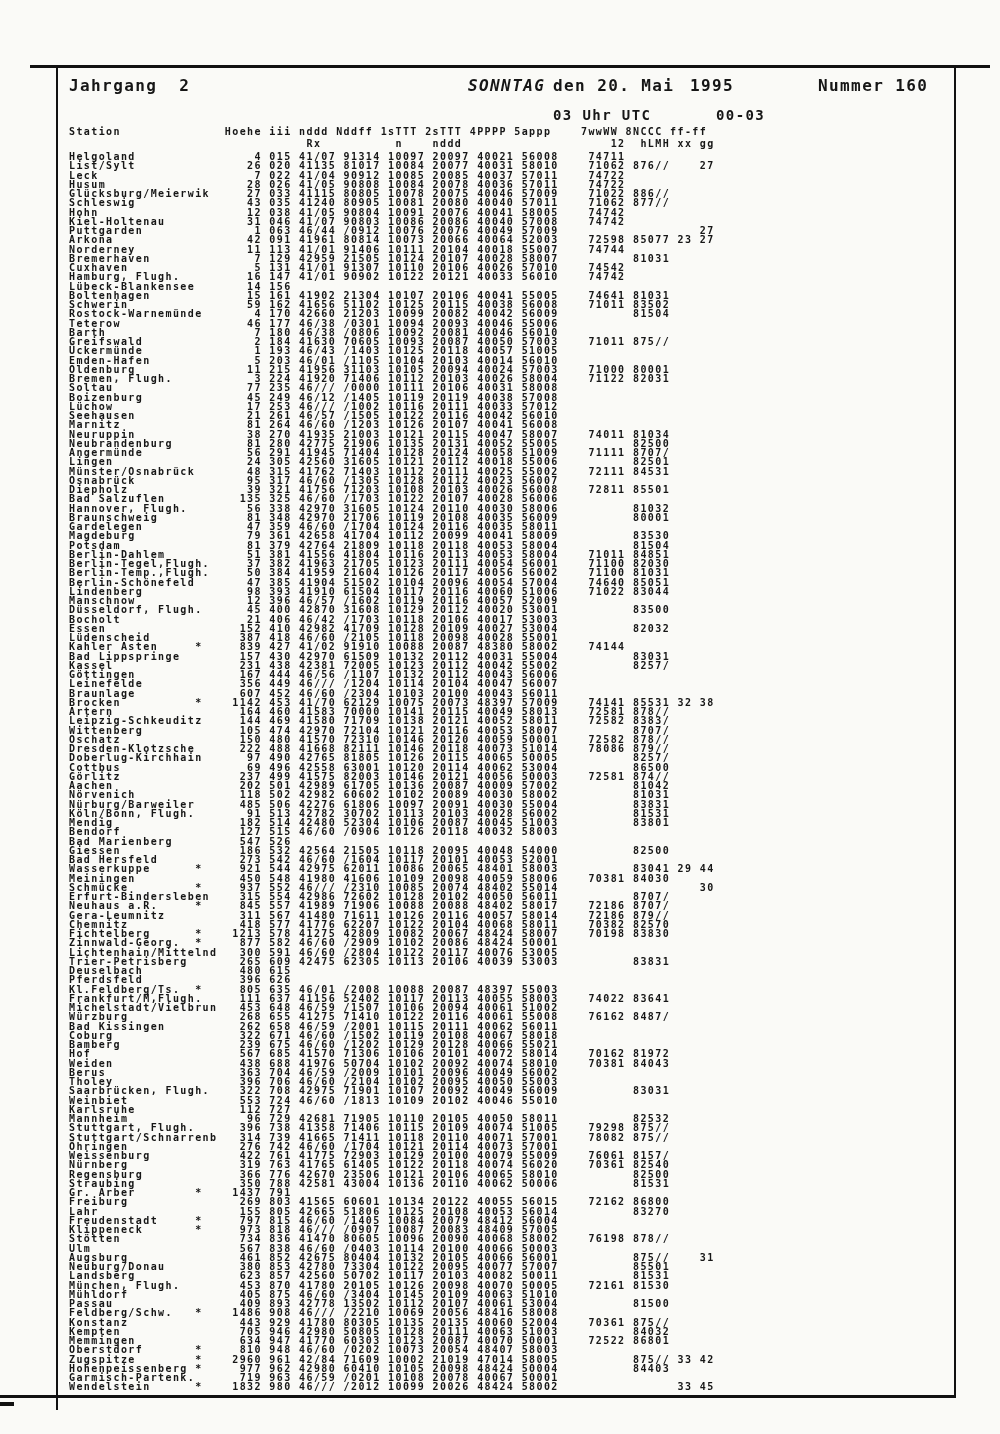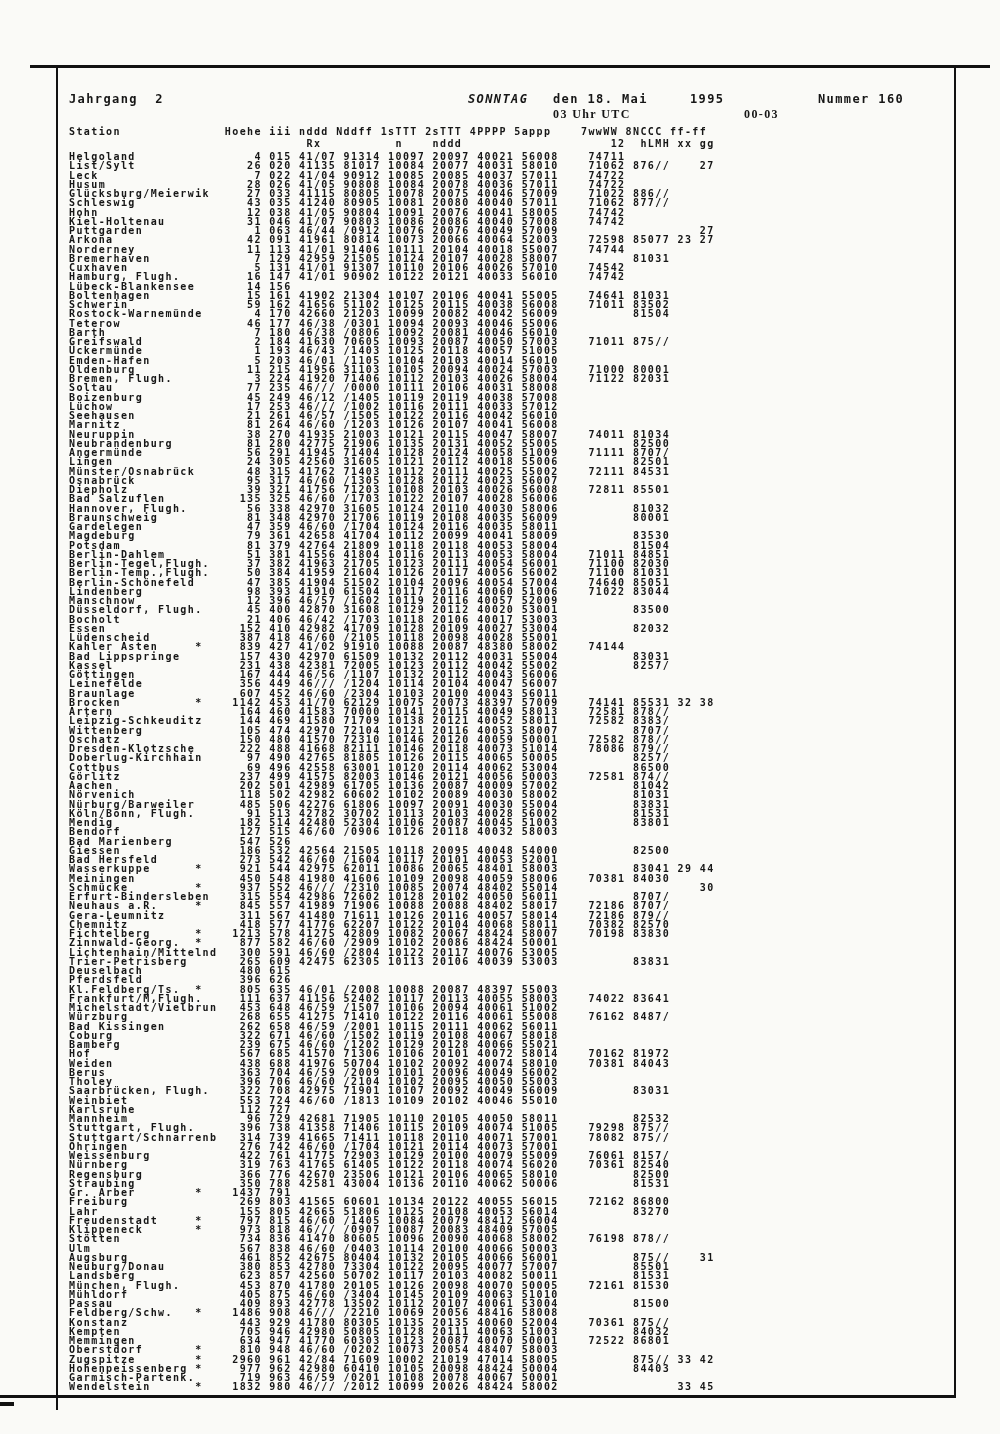--- a/index.html
+++ b/index.html
@@ -6,22 +6,22 @@
   .page{
     position:relative;
     width:1000px;height:1434px;
     background:#fafaf7;
     font-family:"DejaVu Sans Mono", monospace;
     font-weight:bold;
     color:#161616;
     overflow:hidden;
   }
   .rule{position:absolute;background:#111;}
-  .meta{position:absolute;top:76px;font-size:12px;letter-spacing:1.4px;white-space:pre;margin-top:16px;}
-  .meta2{position:absolute;top:107px;font-size:12px;letter-spacing:1.4px;white-space:pre;font-family:Liberation Serif, serif;}
+  .meta{position:absolute;top:76px;font-size:16px;letter-spacing:1.4px;white-space:pre;}
+  .meta2{position:absolute;top:107px;font-size:14px;letter-spacing:1.4px;white-space:pre;}
   .colhead{
     position:absolute;left:69px;top:126px;
     font-size:10px;letter-spacing:1.4px;line-height:11.5px;
     white-space:pre;margin:0;
   }
   .table{
     position:absolute;left:69px;top:152px;
     font-size:10px;letter-spacing:1.4px;line-height:9.25px;
     white-space:pre;margin:0;
   }
@@ -33,25 +33,25 @@
 <div class="page">
 
   <div class="rule" style="left:30px;top:65px;width:960px;height:3px;"></div>
   <div class="rule" style="left:56px;top:65px;width:2px;height:1345px;"></div>
   <div class="rule" style="left:954px;top:65px;width:2px;height:1333px;"></div>
   <div class="rule" style="left:0px;top:1395px;width:956px;height:3px;"></div>
   <div class="rule" style="left:0px;top:1402px;width:14px;height:4px;"></div>
 
   <span class="meta" style="left:69px;">Jahrgang  2</span>
   <span class="meta" style="left:468px;font-style:italic;">SONNTAG</span>
-  <span class="meta" style="left:553px;">den 18. Mai</span>
+  <span class="meta" style="left:553px;">den 20. Mai</span>
   <span class="meta" style="left:690px;">1995</span>
   <span class="meta" style="left:818px;">Nummer 160</span>
 
   <span class="meta2" style="left:553px;">03 Uhr UTC</span>
-  <span class="meta2" style="left:744px;">00-03</span>
+  <span class="meta2" style="left:716px;">00-03</span>
 
   <pre class="colhead"><span id="colhead-line1">Station              Hoehe iii nddd Nddff 1sTTT 2sTTT 4PPPP 5appp    7wwWW 8NCCC ff-ff</span>
 <span id="colhead-line2">                                Rx          n    nddd                    12  hLMH xx gg</span></pre>
 
   <pre class="table" id="station-table"><div class="row">Helgoland                4 015 41/07 91314 10097 20097 40021 56008    74711            </div><div class="row">List/Sylt               26 020 41135 81017 10084 20077 40031 58010    71062 876//    27</div><div class="row">Leck                     7 022 41/04 90912 10085 20085 40037 57011    74722            </div><div class="row">Husum                   28 026 41/05 90808 10084 20078 40036 57011    74722            </div><div class="row">Glücksburg/Meierwik     27 033 41115 80805 10078 20075 40046 57009    71022 886//      </div><div class="row">Schleswig               43 035 41240 80905 10081 20080 40040 57011    71062 877//      </div><div class="row">Hohn                    12 038 41/05 90804 10091 20076 40041 58005    74742            </div><div class="row">Kiel-Holtenau           31 046 41/07 90803 10086 20086 40040 57008    74742            </div><div class="row">Puttgarden               1 063 46/44 /0912 10076 20076 40049 57009                   27</div><div class="row">Arkona                  42 091 41961 80814 10073 20066 40064 52003    72598 85077 23 27</div><div class="row">Norderney               11 113 41/01 91406 10111 20104 40018 55007    74744            </div><div class="row">Bremerhaven              7 129 42959 21505 10124 20107 40028 58007          81031      </div><div class="row">Cuxhaven                 5 131 41/01 91307 10110 20106 40026 57010    74542            </div><div class="row">Hamburg, Flugh.         16 147 41/01 90902 10122 20121 40033 56010    74742            </div><div class="row">Lübeck-Blankensee       14 156                                                         </div><div class="row">Boltenhagen             15 161 41902 21304 10107 20106 40041 55005    74641 81031      </div><div class="row">Schwerin                59 162 41656 51102 10125 20115 40038 56008    71011 83502      </div><div class="row">Rostock-Warnemünde       4 170 42660 21203 10099 20082 40042 56009          81504      </div><div class="row">Teterow                 46 177 46/38 /0301 10094 20093 40046 55006                     </div><div class="row">Barth                    7 180 46/38 /0806 10092 20081 40046 56010                     </div><div class="row">Greifswald               2 184 41630 70605 10093 20087 40050 57003    71011 875//      </div><div class="row">Ückermünde               1 193 46/43 /1403 10125 20118 40057 51005                     </div><div class="row">Emden-Hafen              5 203 46/01 /1105 10104 20103 40014 56010                     </div><div class="row">Oldenburg               11 215 41956 31103 10105 20094 40024 57003    71000 80001      </div><div class="row">Bremen, Flugh.           3 224 41920 71406 10112 20103 40026 58004    71122 82031      </div><div class="row">Soltau                  77 235 46/// /0000 10111 20106 40031 58008                     </div><div class="row">Boizenburg              45 249 46/12 /1405 10119 20119 40038 57008                     </div><div class="row">Lüchow                  17 253 46/// /1002 10116 20111 40033 57012                     </div><div class="row">Seehausen               21 261 46/57 /1505 10122 20116 40042 56010                     </div><div class="row">Marnitz                 81 264 46/60 /1203 10126 20107 40041 56008                     </div><div class="row">Neuruppin               38 270 41935 21003 10121 20115 40047 58007    74011 81034      </div><div class="row">Neubrandenburg          81 280 42775 21906 10135 20131 40052 55005          82500      </div><div class="row">Angermünde              56 291 41945 71404 10128 20124 40058 51009    71111 8707/      </div><div class="row">Lingen                  24 305 42560 31605 10121 20112 40018 55006          82501      </div><div class="row">Münster/Osnabrück       48 315 41762 71403 10112 20111 40025 55002    72111 84531      </div><div class="row">Osnabrück               95 317 46/60 /1305 10128 20112 40023 56007                     </div><div class="row">Diepholz                39 321 41756 71203 10108 20103 40026 56008    72811 85501      </div><div class="row">Bad Salzuflen          135 325 46/60 /1703 10122 20107 40028 56006                     </div><div class="row">Hannover, Flugh.        56 338 42970 31605 10124 20110 40030 58006          81032      </div><div class="row">Braunschweig            81 348 42970 21706 10119 20108 40035 56009          80001      </div><div class="row">Gardelegen              47 359 46/60 /1704 10124 20116 40035 58011                     </div><div class="row">Magdeburg               79 361 42658 41704 10112 20099 40041 58009          83530      </div><div class="row">Potsdam                 81 379 42764 21809 10118 20118 40053 58004          81504      </div><div class="row">Berlin-Dahlem           51 381 41556 41804 10116 20113 40053 58004    71011 84851      </div><div class="row">Berlin-Tegel,Flugh.     37 382 41963 21705 10123 20111 40054 56001    71100 82030      </div><div class="row">Berlin-Temp.,Flugh.     50 384 41959 21604 10126 20117 40056 56002    71100 81031      </div><div class="row">Berlin-Schönefeld       47 385 41904 51502 10104 20096 40054 57004    74640 85051      </div><div class="row">Lindenberg              98 393 41910 61504 10117 20116 40060 51006    71022 83044      </div><div class="row">Manschnow               12 396 46/57 /1602 10119 20116 40057 52009                     </div><div class="row">Düsseldorf, Flugh.      45 400 42870 31608 10129 20112 40020 53001          83500      </div><div class="row">Bocholt                 21 406 46/42 /1703 10118 20106 40017 53003                     </div><div class="row">Essen                  152 410 42982 41709 10128 20109 40027 53004          82032      </div><div class="row">Lüdenscheid            387 418 46/60 /2105 10118 20098 40028 55001                     </div><div class="row">Kahler Asten     *     839 427 41/02 91910 10088 20087 48380 58002    74144            </div><div class="row">Bad Lippspringe        157 430 42970 61509 10132 20112 40031 55004          83031      </div><div class="row">Kassel                 231 438 42381 72005 10123 20112 40042 55002          8257/      </div><div class="row">Göttingen              167 444 46/56 /1107 10132 20112 40043 56006                     </div><div class="row">Leinefelde             356 449 46/// /1204 10114 20104 40047 56007                     </div><div class="row">Braunlage              607 452 46/60 /2304 10103 20100 40043 56011                     </div><div class="row">Brocken          *    1142 453 41/70 62129 10075 20073 48397 57009    74141 85531 32 38</div><div class="row">Artern                 164 460 41583 70000 10141 20115 40049 58013    72581 878//      </div><div class="row">Leipzig-Schkeuditz     144 469 41580 71709 10138 20121 40052 58011    72582 8383/      </div><div class="row">Wittenberg             105 474 42970 72104 10121 20116 40053 58007          8707/      </div><div class="row">Oschatz                150 480 41570 72310 10146 20120 40059 50001    72582 878//      </div><div class="row">Dresden-Klotzsche      222 488 41668 82111 10146 20118 40073 51014    78086 879//      </div><div class="row">Doberlug-Kirchhain      97 490 42765 81805 10126 20115 40065 50005          8257/      </div><div class="row">Cottbus                 69 496 42558 63001 10120 20114 40062 53004          86500      </div><div class="row">Görlitz                237 499 41575 82003 10146 20121 40056 50003    72581 874//      </div><div class="row">Aachen                 202 501 42989 61705 10136 20087 40009 57002          81042      </div><div class="row">Nörvenich              118 502 42982 60602 10102 20089 40030 58002          81031      </div><div class="row">Nürburg/Barweiler      485 506 42276 61806 10097 20091 40030 55004          83831      </div><div class="row">Köln/Bonn, Flugh.       91 513 42782 30702 10113 20103 40028 56002          81531      </div><div class="row">Mendig                 182 514 42480 52304 10106 20087 40045 51003          83801      </div><div class="row">Bendorf                127 515 46/60 /0906 10126 20118 40032 58003                     </div><div class="row">Bad Marienberg         547 526                                                         </div><div class="row">Giessen                186 532 42564 21505 10118 20095 40048 54000          82500      </div><div class="row">Bad Hersfeld           273 542 46/60 /1604 10117 20101 40053 52001                     </div><div class="row">Wasserkuppe      *     921 544 42975 62011 10086 20065 48401 58003          83041 29 44</div><div class="row">Meiningen              450 548 41980 41606 10109 20098 40059 58006    70381 84030      </div><div class="row">Schmücke         *     937 552 46/// /2310 10085 20074 48402 55014                   30</div><div class="row">Erfurt-Bindersleben    315 554 42986 72602 10128 20102 40050 56011          8707/      </div><div class="row">Neuhaus a.R.     *     845 557 41989 71906 10088 20088 48402 58017    72186 8707/      </div><div class="row">Gera-Leumnitz          311 567 41480 71611 10126 20116 40057 58014    72186 879//      </div><div class="row">Chemnitz               418 577 41776 62207 10122 20104 40068 58011    70382 82570      </div><div class="row">Fichtelberg      *    1213 578 41275 42809 10082 20067 48424 58007    70198 83830      </div><div class="row">Zinnwald-Georg.  *     877 582 46/60 /2909 10102 20086 48424 50001                     </div><div class="row">Lichtenhain/Mittelnd   300 591 46/60 /2804 10122 20117 40076 53005                     </div><div class="row">Trier-Petrisberg       265 609 42475 62305 10113 20106 40039 53003          83831      </div><div class="row">Deuselbach             480 615                                                         </div><div class="row">Pferdsfeld             396 626                                                         </div><div class="row">Kl.Feldberg/Ts.  *     805 635 46/01 /2008 10088 20087 48397 55003                     </div><div class="row">Frankfurt/M,Flugh.     111 637 41156 52402 10117 20113 40055 58003    74022 83641      </div><div class="row">Michelstadt/Vielbrun   453 648 46/59 /1507 10106 20094 40061 51002                     </div><div class="row">Würzburg               268 655 41275 71410 10122 20116 40061 55008    76162 8487/      </div><div class="row">Bad Kissingen          262 658 46/59 /2001 10115 20111 40062 56011                     </div><div class="row">Coburg                 322 671 46/60 /1502 10119 20108 40067 58018                     </div><div class="row">Bamberg                239 675 46/60 /1202 10129 20128 40066 55021                     </div><div class="row">Hof                    567 685 41570 71306 10106 20101 40072 58014    70162 81972      </div><div class="row">Weiden                 438 688 41976 50704 10102 20092 40074 58010    70381 84043      </div><div class="row">Berus                  363 704 46/59 /2009 10101 20096 40049 56002                     </div><div class="row">Tholey                 396 706 46/60 /2104 10102 20095 40050 55003                     </div><div class="row">Saarbrücken, Flugh.    322 708 42975 71901 10107 20092 40049 56009          83031      </div><div class="row">Weinbiet               553 724 46/60 /1813 10109 20102 40046 55010                     </div><div class="row">Karlsruhe              112 727                                                         </div><div class="row">Mannheim                96 729 42681 71905 10110 20105 40050 58011          82532      </div><div class="row">Stuttgart, Flugh.      396 738 41358 71406 10115 20109 40074 51005    79298 875//      </div><div class="row">Stuttgart/Schnarrenb   314 739 41665 71411 10118 20110 40071 57001    78082 875//      </div><div class="row">Öhringen               276 742 46/60 /1704 10121 20114 40073 57001                     </div><div class="row">Weissenburg            422 761 41775 72903 10129 20100 40079 55009    76061 8157/      </div><div class="row">Nürnberg               319 763 41765 61405 10122 20118 40074 56020    70361 82540      </div><div class="row">Regensburg             366 776 42670 23506 10121 20106 40065 58010          82500      </div><div class="row">Straubing              350 788 42581 43004 10136 20110 40062 50006          81531      </div><div class="row">Gr. Arber        *    1437 791                                                         </div><div class="row">Freiburg               269 803 41565 60601 10134 20122 40055 56015    72162 86800      </div><div class="row">Lahr                   155 805 42665 51806 10125 20108 40053 56014          83270      </div><div class="row">Freudenstadt     *     797 815 46/60 /1405 10084 20079 48412 56004                     </div><div class="row">Klippeneck       *     973 818 46/// /0907 10087 20083 48409 57005                     </div><div class="row">Stötten                734 836 41470 80605 10096 20090 40068 58002    76198 878//      </div><div class="row">Ulm                    567 838 46/60 /0403 10114 20100 40066 50003                     </div><div class="row">Augsburg               461 852 42675 80404 10132 20105 40066 56001          875//    31</div><div class="row">Neuburg/Donau          380 853 42780 73304 10122 20095 40077 57007          85501      </div><div class="row">Landsberg              623 857 42560 50702 10117 20103 40082 50011          81531      </div><div class="row">München, Flugh.        453 870 41780 20105 10126 20098 40070 50005    72161 81530      </div><div class="row">Mühldorf               405 875 46/60 /3404 10145 20109 40063 51010                     </div><div class="row">Passau                 409 893 42778 13502 10112 20107 40061 53004          81500      </div><div class="row">Feldberg/Schw.   *    1486 908 46/// /2210 10069 20056 48416 58008                     </div><div class="row">Konstanz               443 929 41780 80305 10135 20135 40060 52004    70361 875//      </div><div class="row">Kempten                705 946 42980 50805 10128 20111 40063 51003          84032      </div><div class="row">Memmingen              634 947 41770 60303 10123 20087 40070 50001    72522 86801      </div><div class="row">Oberstdorf       *     810 948 46/60 /0202 10073 20054 48407 58003                     </div><div class="row">Zugspitze        *    2960 961 42/84 71609 10002 21019 47014 58005          875// 33 42</div><div class="row">Hohenpeissenberg *     977 962 42980 60410 10105 20098 48424 50004          84403      </div><div class="row">Garmisch-Partenk.      719 963 46/59 /0201 10108 20078 40067 50001                     </div><div class="row">Wendelstein      *    1832 980 46/// /2012 10099 20026 48424 58002                33 45</div></pre>
 
 </div>
 
 </body></html>

